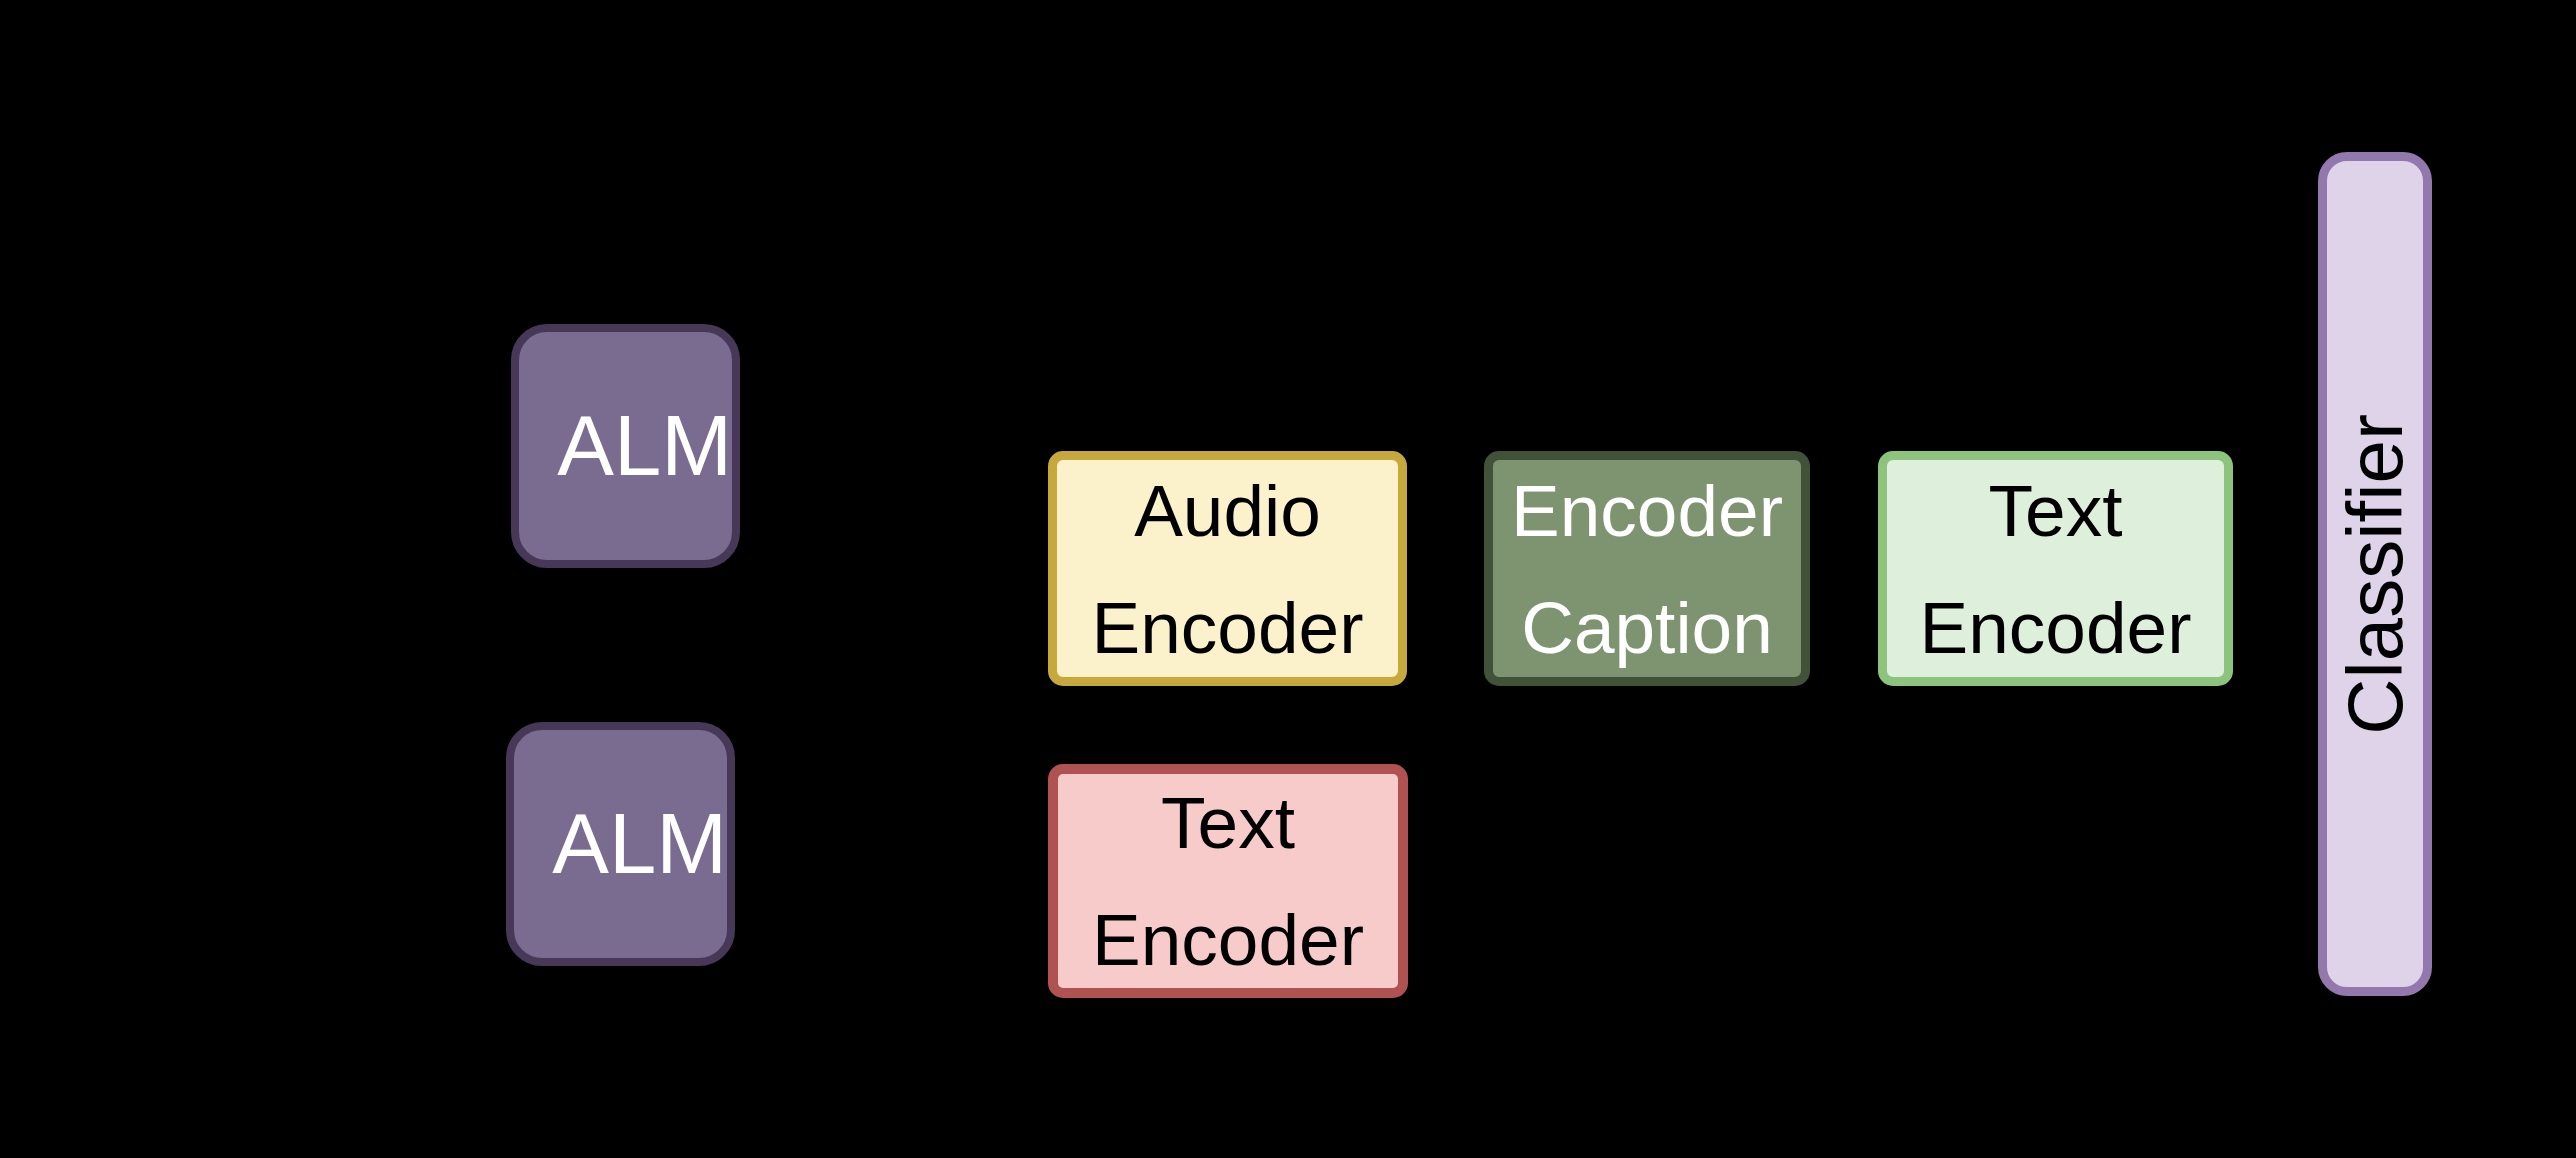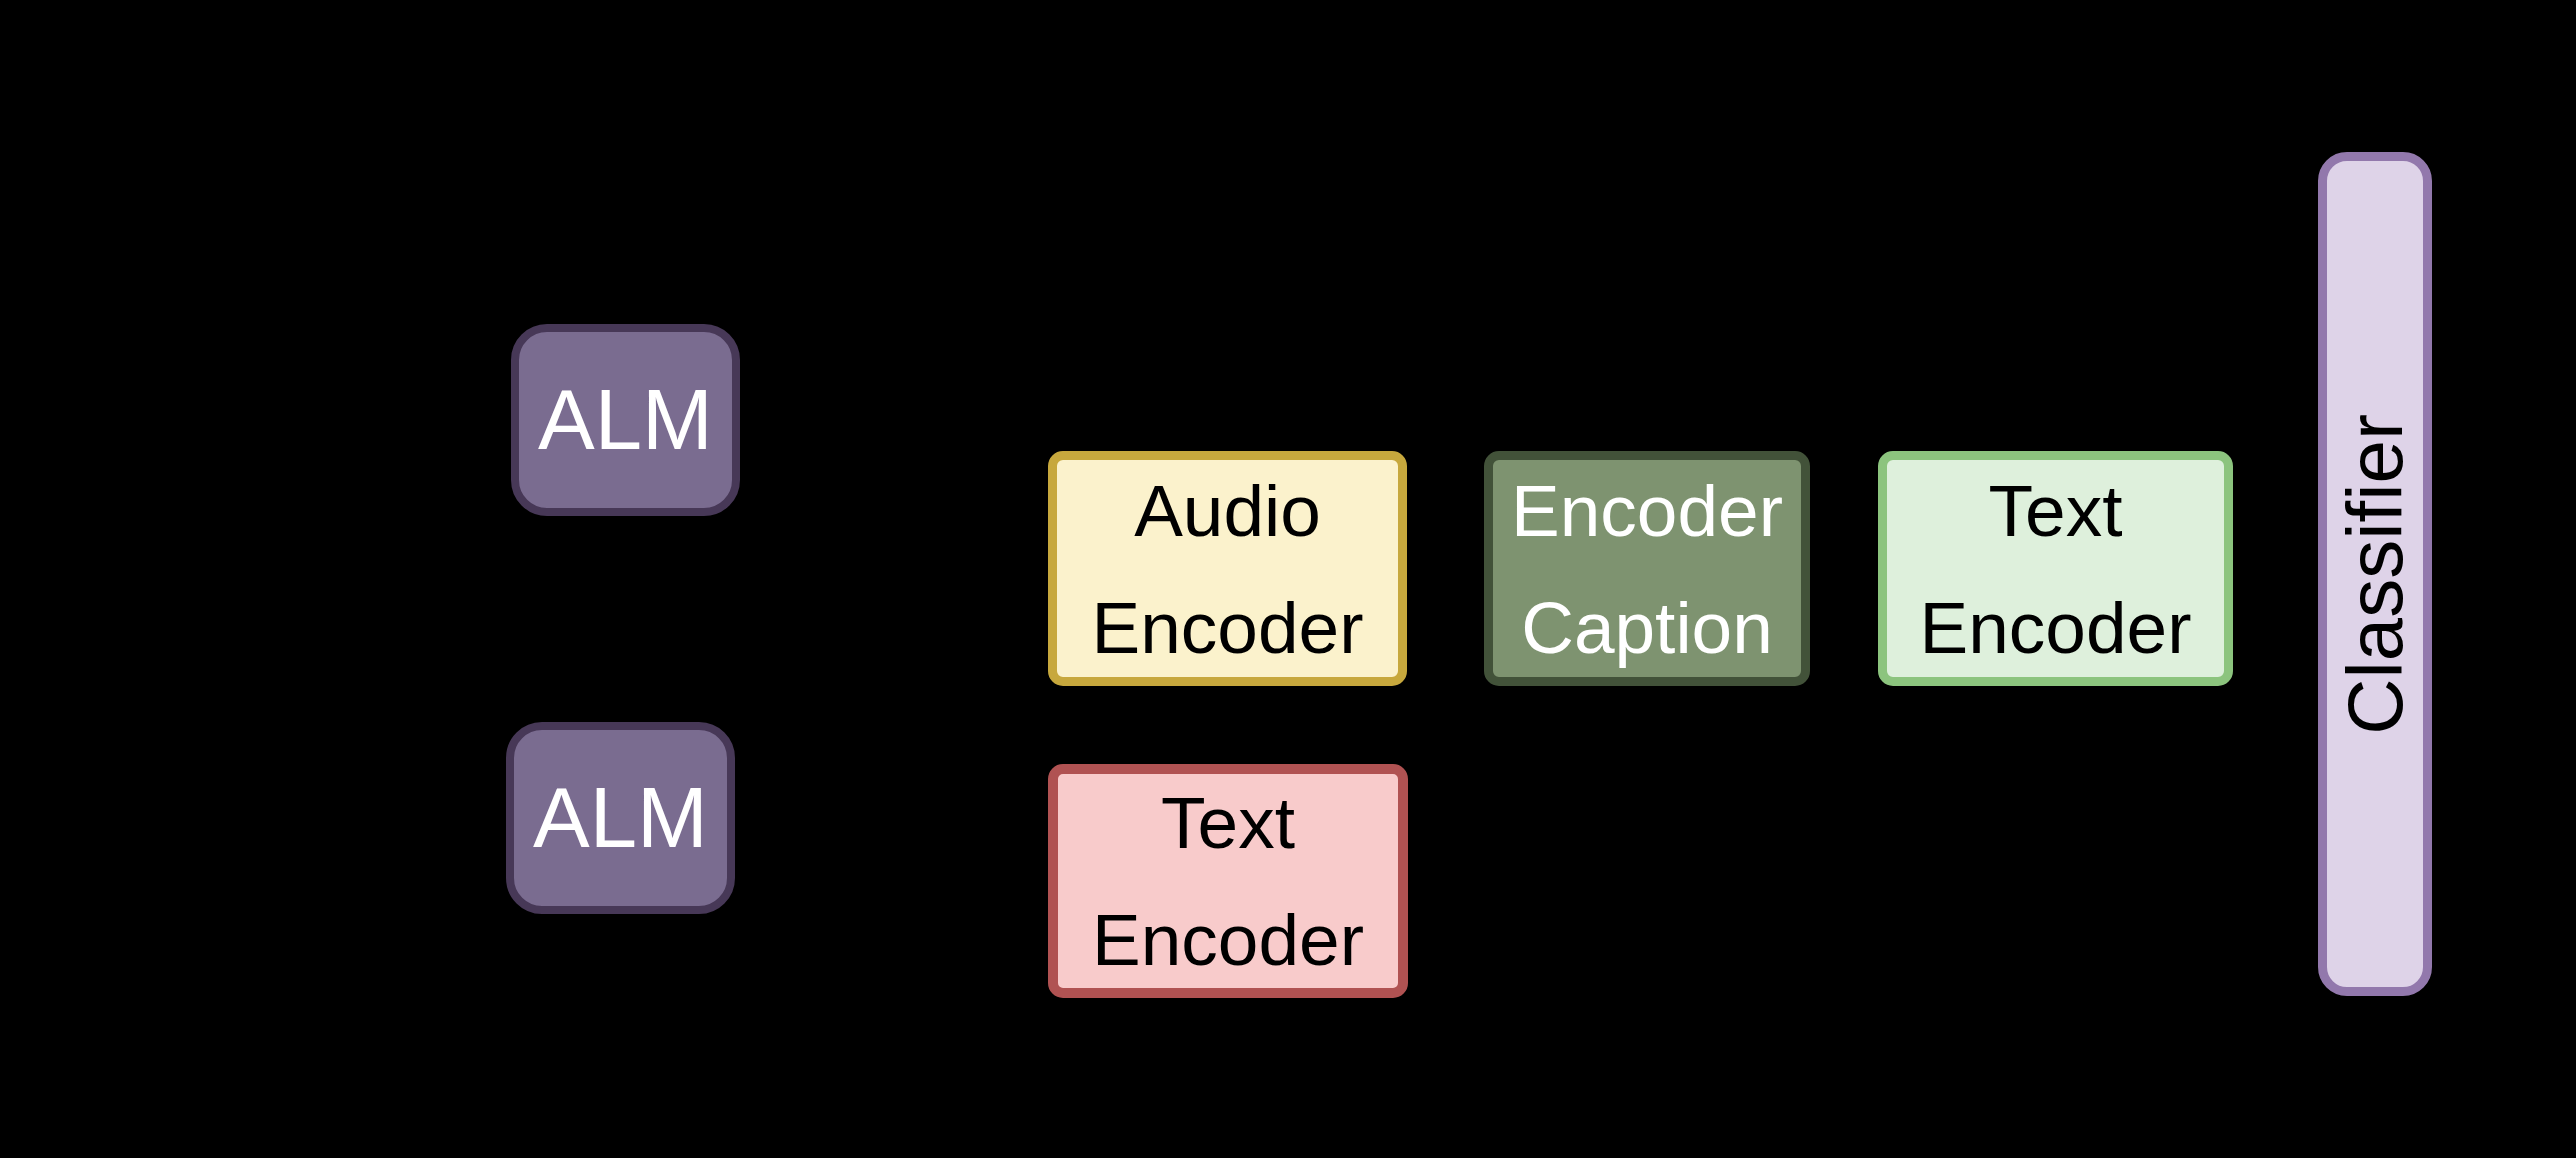--- a/index.html
+++ b/index.html
@@ -24,26 +24,27 @@
     justify-content: center;
     text-align: center;
   }
   .node .line {
     display: block;
     white-space: nowrap;
   }
   
   .alm {
     width: 229px;
-    height: 192px;
+    height: 244px;
     background: #7a6c90;
     border: 8.5px solid #473857;
     border-radius: 36px;
     color: #ffffff;
     font-size: 85px;
+    align-items: flex-end;
   }
   #alm-top    { left: 511px; top: 324px; }
   #alm-bottom { left: 506px; top: 722px; }
 
   
   .proc {
     height: 235px;
     border-radius: 15px;
     font-size: 73px;
   }

